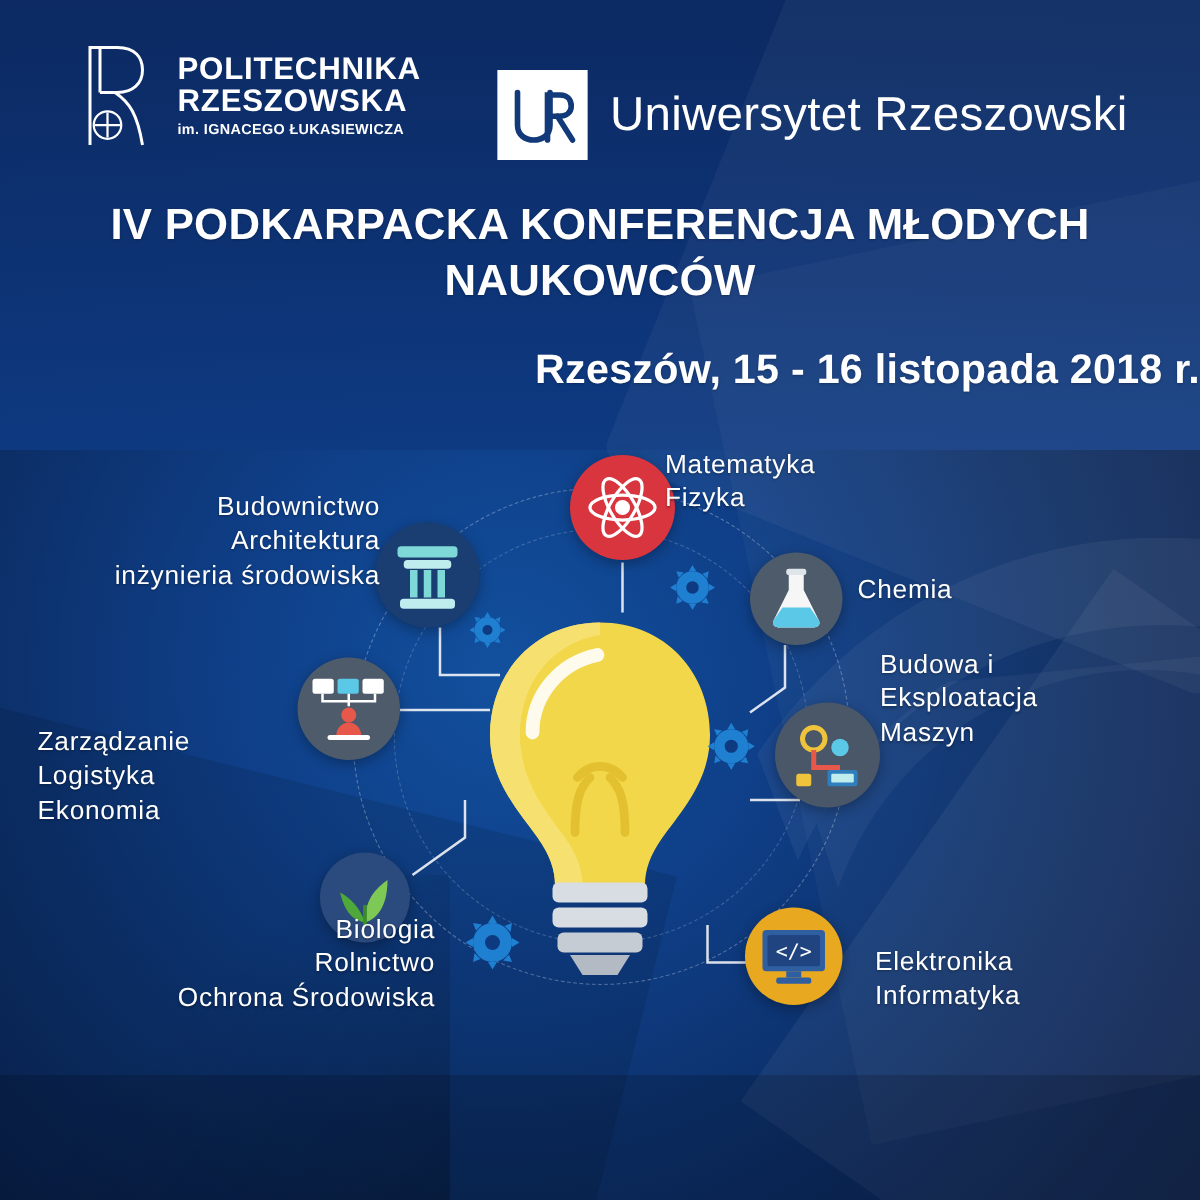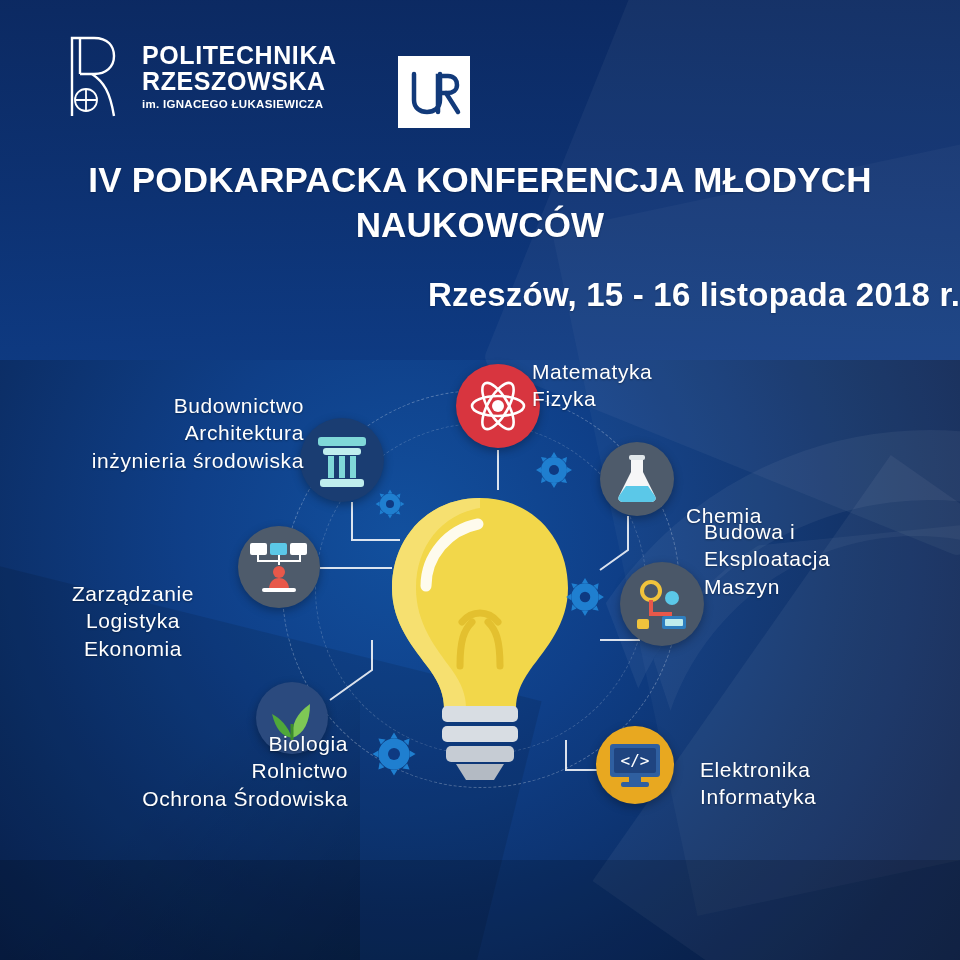--- a/index.html
+++ b/index.html
@@ -184,23 +184,23 @@
     position: absolute;
     color: #ffffff;
     font-size: 21px;
     line-height: 1.3;
     letter-spacing: .6px;
     text-shadow: 0 1px 2px rgba(0,0,0,.35);
     white-space: pre-line;
   }
   .lbl-budownictwo { left: 8px;   top: 52px;  width: 296px; text-align: right; }
   .lbl-matfiz      { left: 532px; top: 18px;  width: 230px; text-align: left; }
-  .lbl-chemia      { left: 686px; top: 118px; width: 180px; text-align: left; margin-top: 44px; }
+  .lbl-chemia      { left: 686px; top: 118px; width: 180px; text-align: left; }
   .lbl-maszyny     { left: 704px; top: 178px; width: 210px; text-align: left; }
-  .lbl-zarzadzanie { left: 30px;  top: 240px; width: 206px; text-align: center; }
+  .lbl-zarzadzanie { left: 30px;  top: 240px; width: 206px; text-align: left; }
   .lbl-biologia    { left: 30px;  top: 390px; width: 318px; text-align: right; }
   .lbl-elektronika { left: 700px; top: 416px; width: 250px; text-align: left; }
 </style>
 </head>
 <body>
 
 <div id="poster">
 
   <div class="bg-base"></div>
   <div class="bg-top"></div>
@@ -240,20 +240,21 @@
       <div class="ur-mark">
         <svg width="72" height="72" viewBox="0 0 72 72">
           <rect x="0" y="0" width="72" height="72" fill="#ffffff"></rect>
           <g fill="none" stroke="#123a7a" stroke-width="4.5" stroke-linecap="round">
             <path d="M16 18 L16 44 C16 52 22 56 29 56 C36 56 42 52 42 44 L42 18"></path>
             <path d="M40 56 L40 20 L50 20 C57 20 59 25 59 29 C59 34 55 37 49 37 L42 37"></path>
             <path d="M48 37 L60 56"></path>
           </g>
         </svg>
       </div>
+      <div class="ur-name">Uniwersytet Rzeszowski</div>
     </div>
   </div>
 
   <div class="title">IV PODKARPACKA KONFERENCJA MŁODYCH NAUKOWCÓW</div>
   <div class="subtitle">Rzeszów, 15 - 16 listopada 2018 r.</div>
 
   <div class="diagram">
 
     <div class="dotted-ring ring1"></div>
     <div class="dotted-ring ring2"></div>

